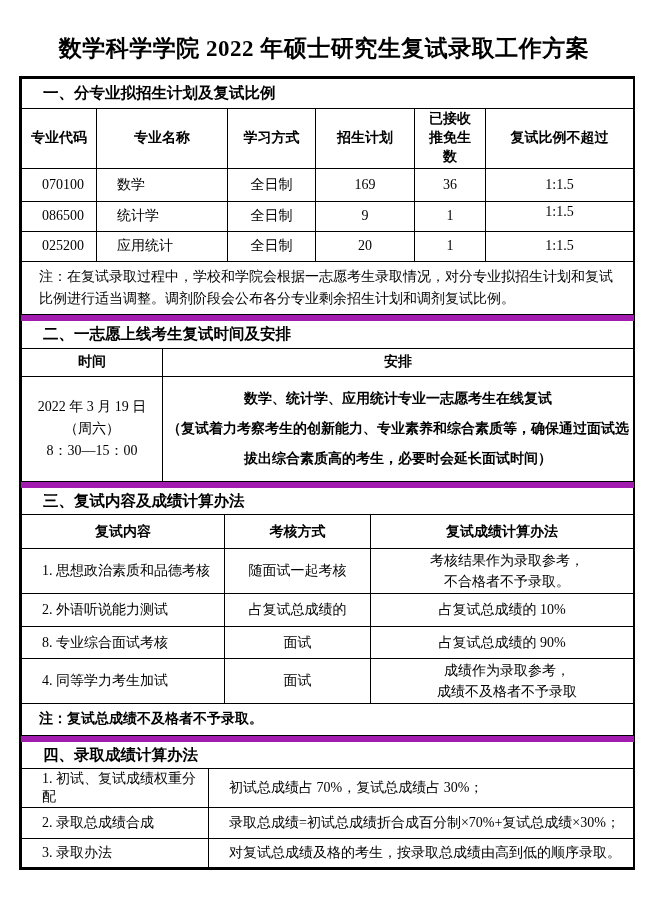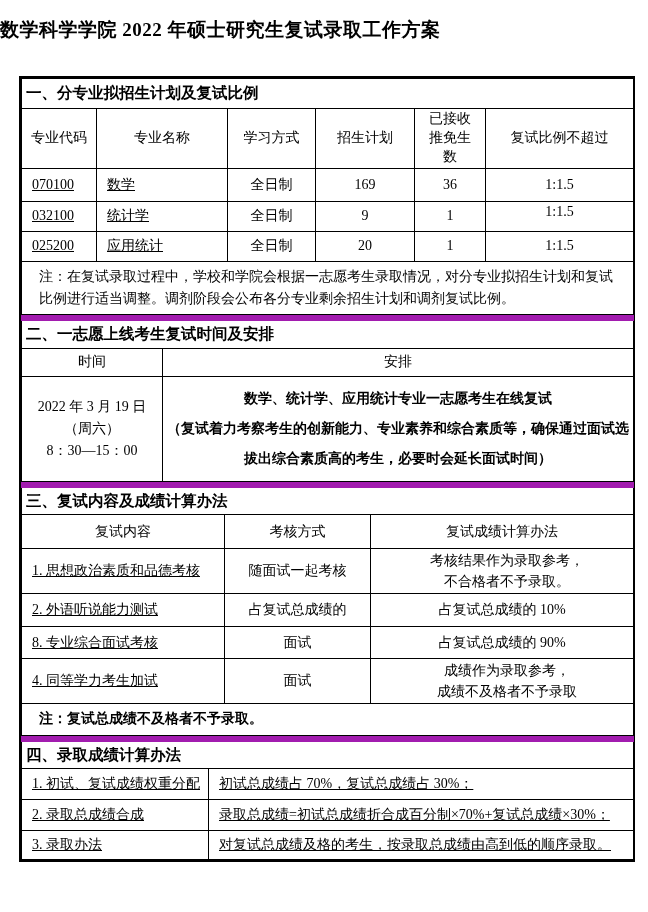--- a/index.html
+++ b/index.html
@@ -5,24 +5,24 @@
   html,body{margin:0;padding:0;background:#ffffff;}
   .page{
     position:relative;
     width:648px;height:912px;
     background:#ffffff;
     color:#000;
     font-family:"Liberation Serif","DejaVu Serif",serif;
     overflow:hidden;
   }
   .title{
-    margin:0;
+    margin:16px;
     padding-top:17px;
-    text-align:left;
-    font-size:19px;
+    text-align:center;
+    font-size:23px;
     font-weight:bold;
     letter-spacing:0.5px;
   }
   .doc{
     position:absolute;
     left:19px;top:76px;
     width:612px;
     border:2px solid #000;
   }
   table{
@@ -36,25 +36,25 @@
     border:1px solid #000;
     padding:1px 6px;
     vertical-align:middle;
     text-align:center;
     overflow:hidden;
   }
   .sechead td{
     text-align:left;
     font-weight:bold;
     font-size:15.5px;
-    padding-left:4px;
-  }
-  .hdr td{font-weight:normal;}
+    padding-left:21px;
+  }
+  .hdr td{font-weight:bold;}
   .b{font-weight:bold;}
-  .left{text-align:left;padding-left:10px;text-decoration:underline;}
+  .left{text-align:left;padding-left:20px;}
   .note td{
     text-align:left;
     padding:4px 17px;
     line-height:1.6;
   }
   .preline{white-space:pre-line;line-height:1.5;padding-left:16px;}
   .narrowwrap{display:block;width:48px;margin:0 auto;line-height:1.35;}
   .vtop{vertical-align:top;padding-top:2px;}
   .timecell div{margin:4px 0;}
   .arrcell{padding:2px 2px;line-height:2.15;}
@@ -97,21 +97,21 @@
       </tr>
       <tr class="r33">
         <td class="left">070100</td>
         <td class="left">数学</td>
         <td>全日制</td>
         <td>169</td>
         <td>36</td>
         <td>1:1.5</td>
       </tr>
       <tr class="r30">
-        <td class="left">032100</td>
+        <td class="left">086500</td>
         <td class="left">统计学</td>
         <td>全日制</td>
         <td>9</td>
         <td>1</td>
         <td class="vtop">1:1.5</td>
       </tr>
       <tr class="r30">
         <td class="left">025200</td>
         <td class="left">应用统计</td>
         <td>全日制</td>

